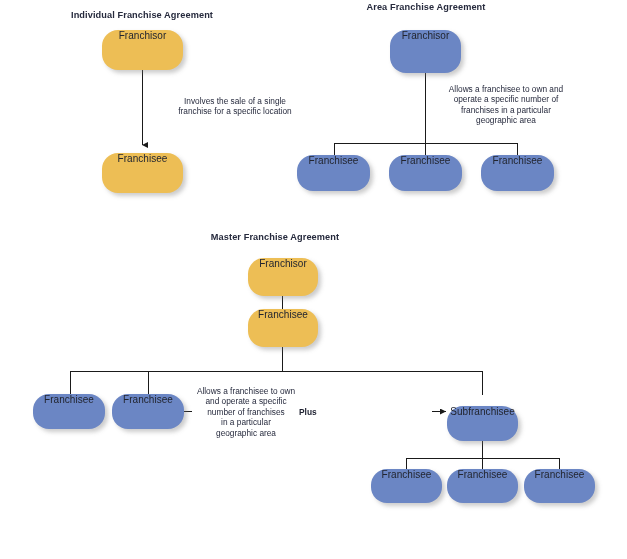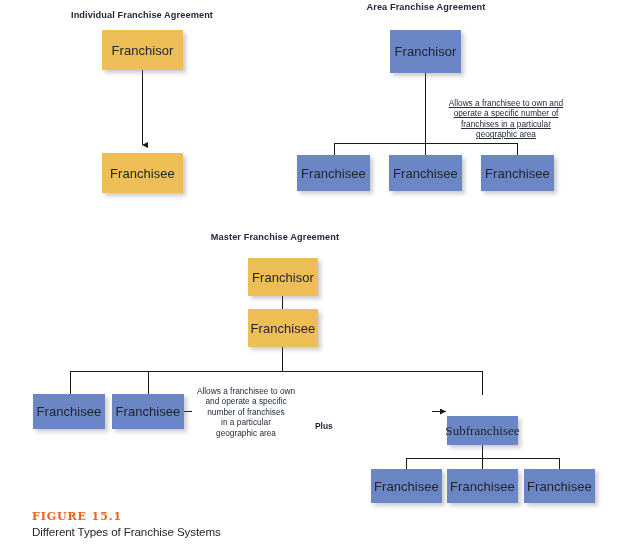--- a/index.html
+++ b/index.html
@@ -32,27 +32,28 @@
     text-align: center;
     transform: translateX(-50%);
     font-weight: bold;
   }
 
   
   .node {
     position: absolute;
     box-sizing: border-box;
     display: flex;
-    align-items: center;
+    align-items: flex-start;
     justify-content: center;
-    font-size: 13px;
+    font-size: 10px;
     color: #22252f;
     letter-spacing: 0.05px;
     white-space: nowrap;
     box-shadow: 3px 3px 4px rgba(120,120,120,0.38);
+    border-radius: 16px;
   }
   .node.gold {
     background: #edbe55;
   }
   .node.blue {
     background: #6b86c4;
   }
 
   
   .annot {
@@ -153,32 +154,34 @@
       <line x1="559.5" y1="458" x2="559.5" y2="470"></line>
     </g>
   </svg>
 
   <div class="section-title" style="left:142px; top:10px;">Individual Franchise Agreement</div>
 
   <div class="node gold" style="left:102px; top:30px; width:81px; height:40px;">
     <span>Franchisor</span>
   </div>
 
+  <div class="annot" style="left:160px; top:96px; width:150px;">Involves the sale of a single
+franchise for a specific location</div>
 
   <div class="node gold" style="left:102px; top:153px; width:81px; height:40px;">
     <span>Franchisee</span>
   </div>
 
   <div class="section-title" style="left:426px; top:2px;">Area Franchise Agreement</div>
 
   <div class="node blue" style="left:390px; top:30px; width:71px; height:43px;">
     <span>Franchisor</span>
   </div>
 
-  <div class="annot" style="left:432px; top:98px; width:148px;text-decoration:underline;">Allows a franchisee to own and
+  <div class="annot" style="left:432px; top:84px; width:148px;">Allows a franchisee to own and
 operate a specific number of
 franchises in a particular
 geographic area</div>
 
   <div class="node blue" style="left:297px; top:155px; width:73px; height:36px;">
     <span>Franchisee</span>
   </div>
 
   <div class="node blue" style="left:389px; top:155px; width:73px; height:36px;">
     <span>Franchisee</span>
@@ -205,37 +208,33 @@
   <div class="node blue" style="left:112px; top:394px; width:72px; height:35px;">
     <span>Franchisee</span>
   </div>
 
   <div class="annot" style="left:188px; top:386px; width:116px;">Allows a franchisee to own
 and operate a specific
 number of franchises
 in a particular
 geographic area</div>
 
-  <div class="plus-label" style="left:315px; top:407px;margin-top:14px;">Plus</div>
-
-
-  <div class="node blue" style="left:447px; top:416px; width:71px; height:29px;font-family:Liberation Serif, serif;">
+  <div class="plus-label" style="left:299px; top:407px;">Plus</div>
+
+
+  <div class="node blue" style="left:447px; top:406px; width:71px; height:35px;">
     <span>Subfranchisee</span>
   </div>
 
   <div class="node blue" style="left:371px; top:469px; width:71px; height:34px;">
     <span>Franchisee</span>
   </div>
 
   <div class="node blue" style="left:447px; top:469px; width:71px; height:34px;">
     <span>Franchisee</span>
   </div>
 
   <div class="node blue" style="left:524px; top:469px; width:71px; height:34px;">
     <span>Franchisee</span>
   </div>
 
-  <div id="caption-block">
-    <div id="figure-label">FIGURE 15.1</div>
-    <div id="figure-caption">Different Types of Franchise Systems</div>
-  </div>
 
 </div>
 
 </body></html>

